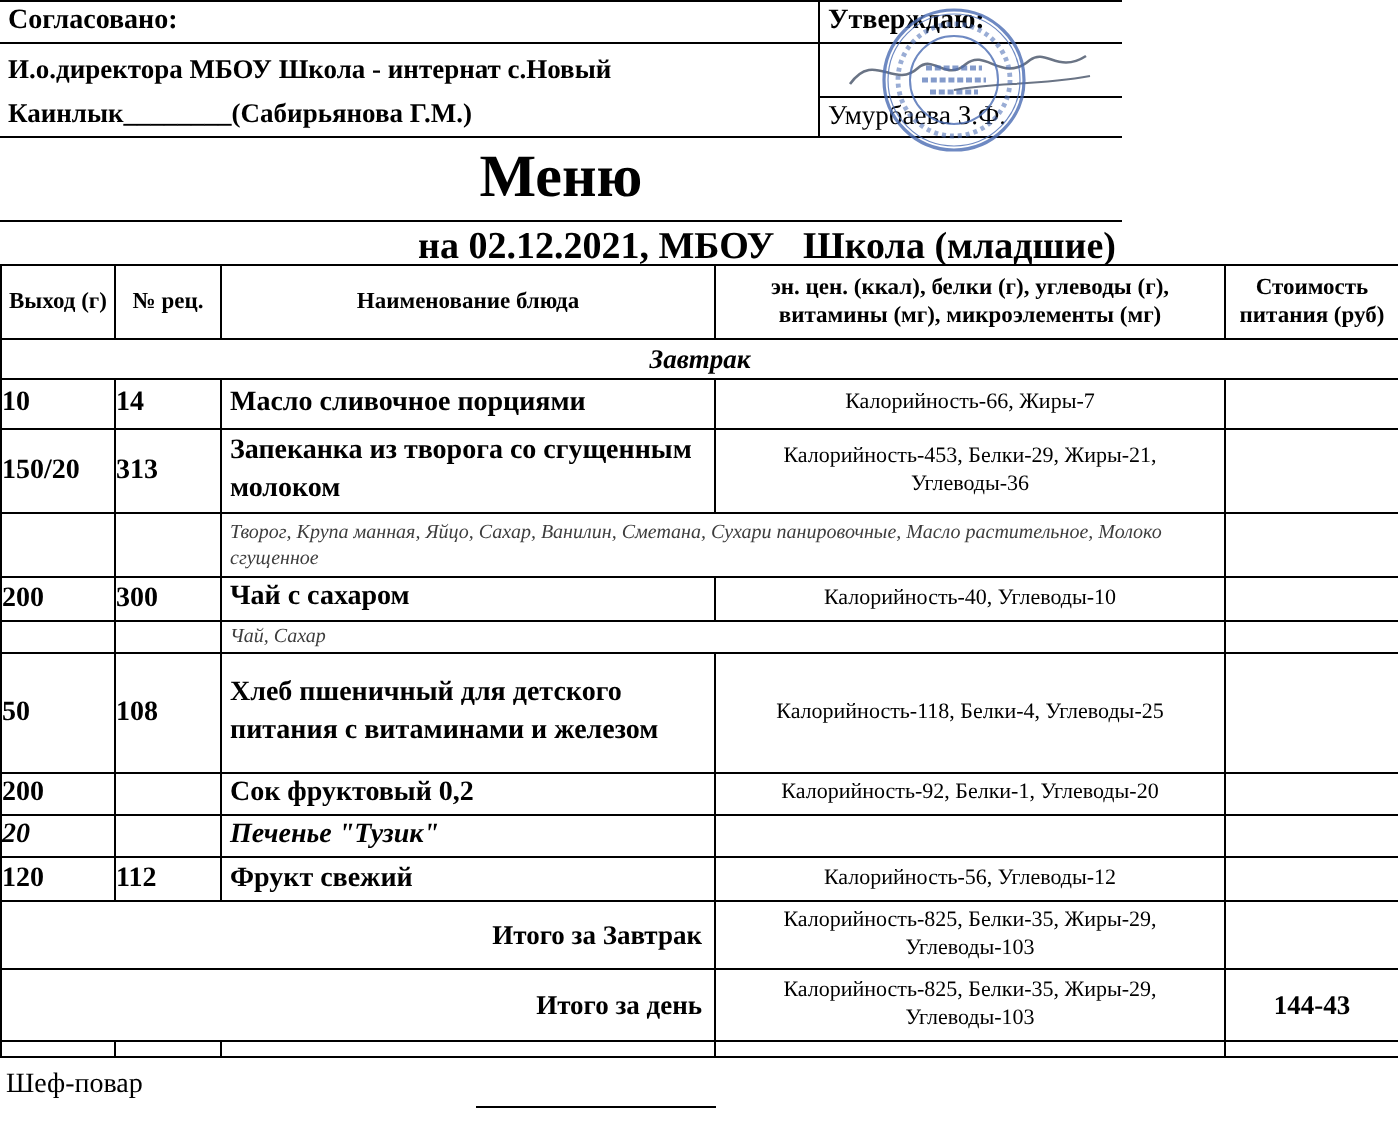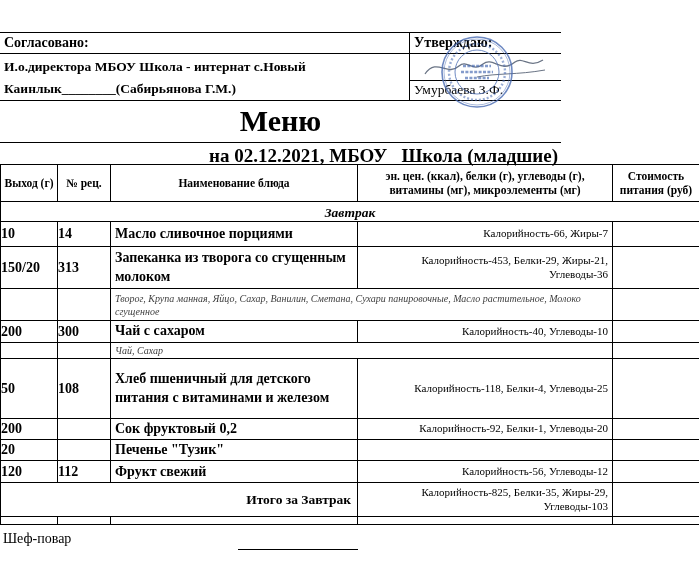--- a/index.html
+++ b/index.html
@@ -2,21 +2,21 @@
 <html><head>
 <meta charset="utf-8">
 <style>
   * { box-sizing: border-box; margin: 0; padding: 0; }
   html,body { background:#fff; }
   body {
     width: 699px; height: 566px; overflow: hidden; position: relative;
     font-family: "Liberation Serif", "DejaVu Serif", serif;
     color: #000;
   }
-  .doc { width: 561px; position: relative; margin-top: 32px; }
+  .doc { width: 561px; position: relative; }
 
   
   .top { display: flex; border-top: 1.5px solid #000; border-bottom: 1px solid #000; }
   .top-left { flex: 1; }
   .top-right { width: 152px; border-left: 1px solid #000; }
   .label-row {
     font-weight: bold; font-size: 14px; padding: 2px 4px;
     border-bottom: 1px solid #000; height: 21px;
   }
   .agreed-text { font-weight: bold; font-size: 13.5px; line-height: 1.6; padding: 2px 4px; height: 46px; }
@@ -38,27 +38,27 @@
   table.menu td, table.menu th { border: 1px solid #000; overflow: hidden; vertical-align: middle; }
   col.c-out { width: 57px; } col.c-rec { width: 53px; }
   col.c-dish { width: 247px; } col.c-energy { width: 255px; } col.c-cost { width: 87px; }
 
   tr.h th { font-weight: bold; font-size: 11.5px; text-align: center; padding: 2px 3px; height: 37px; line-height: 1.25; }
   tr.section td { height: 20px; text-align: center; }
   .section-label { font-weight: bold; font-style: italic; font-size: 13.5px; }
 
   td.num { font-weight: bold; font-size: 14px; }
   td.dishname { font-weight: bold; font-size: 14px; text-align: left; padding: 1px 4px; line-height: 1.3; }
-  td.energy { font-size: 11px; text-align: right; padding: 1px 4px; line-height: 1.25; }
+  td.energy { font-size: 11px; text-align: center; padding: 1px 4px; line-height: 1.25; }
   td.cost { font-weight: bold; font-size: 13.5px; text-align: center; }
 
   tr.r0 td { height: 25px; } tr.r1 td { height: 42px; }
   tr.ing1 td { height: 32px; } tr.r3 td { height: 22px; }
   tr.ing2 td { height: 13px; } tr.r5 td { height: 60px; }
-  tr.r6 td { height: 20px; } tr.r7 td { height: 20px; } tr.r8 td { height: 22px; }
+  tr.r6 td { height: 20px; } tr.r7 td { height: 20px; font-style: italic; } tr.r8 td { height: 22px; }
   tr.t0 td { height: 34px; } tr.t1 td { height: 36px; }
   tr.spacer td { height: 8px; line-height: 0; }
 
   td.ingtext {
     font-style: italic; font-size: 10px; color: #3d3d3d;
     text-align: left; padding: 1px 4px; line-height: 1.3; vertical-align: top;
   }
   td.tlabel { font-weight: bold; font-size: 13.5px; text-align: right; padding: 1px 6px; }
 
   
@@ -195,20 +195,25 @@
         <td class="energy">Калорийность-56, Углеводы-12</td>
         <td class="cost"></td>
       </tr>
 
       <tr class="t0">
         <td colspan="3" class="tlabel">Итого за Завтрак</td>
         <td class="energy">Калорийность-825, Белки-35, Жиры-29, Углеводы-103</td>
         <td class="cost"></td>
       </tr>
 
+      <tr class="t1">
+        <td colspan="3" class="tlabel">Итого за день</td>
+        <td class="energy">Калорийность-825, Белки-35, Жиры-29, Углеводы-103</td>
+        <td class="cost">144-43</td>
+      </tr>
 
       <tr class="spacer">
         <td></td>
           <td></td>
           <td></td>
           <td></td>
           <td></td>
       </tr>
     </tbody>
   </table>

